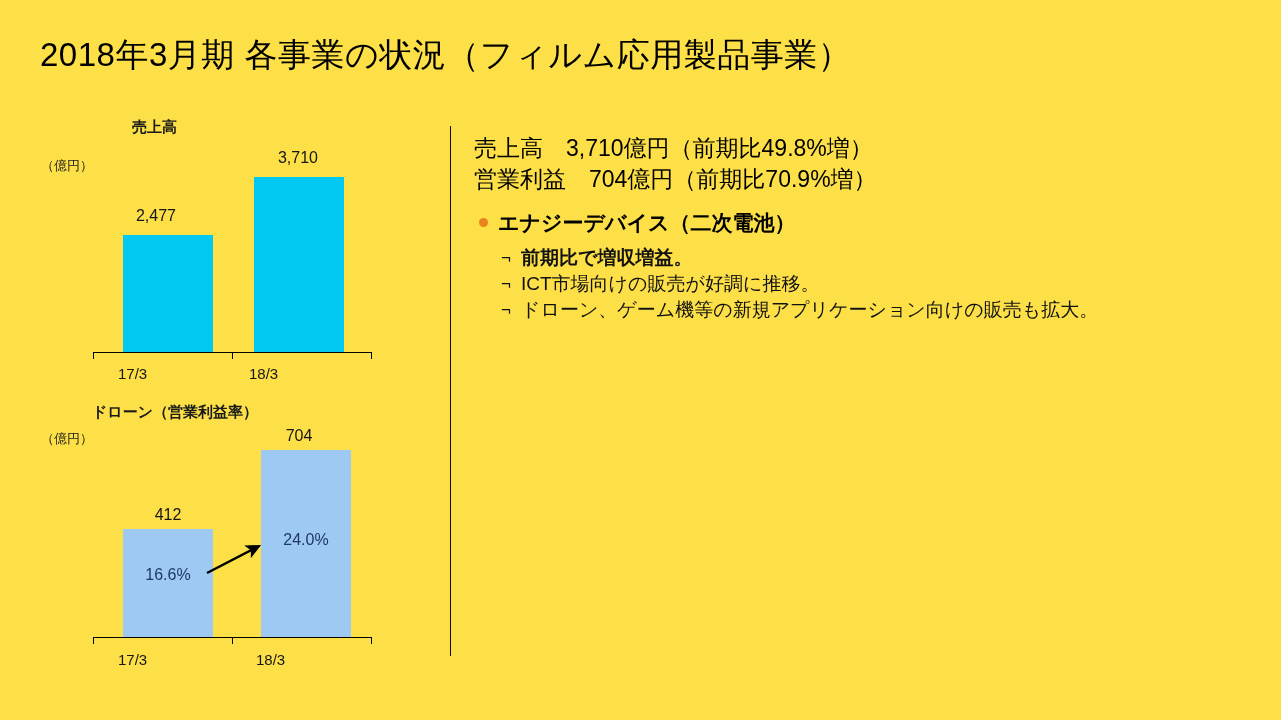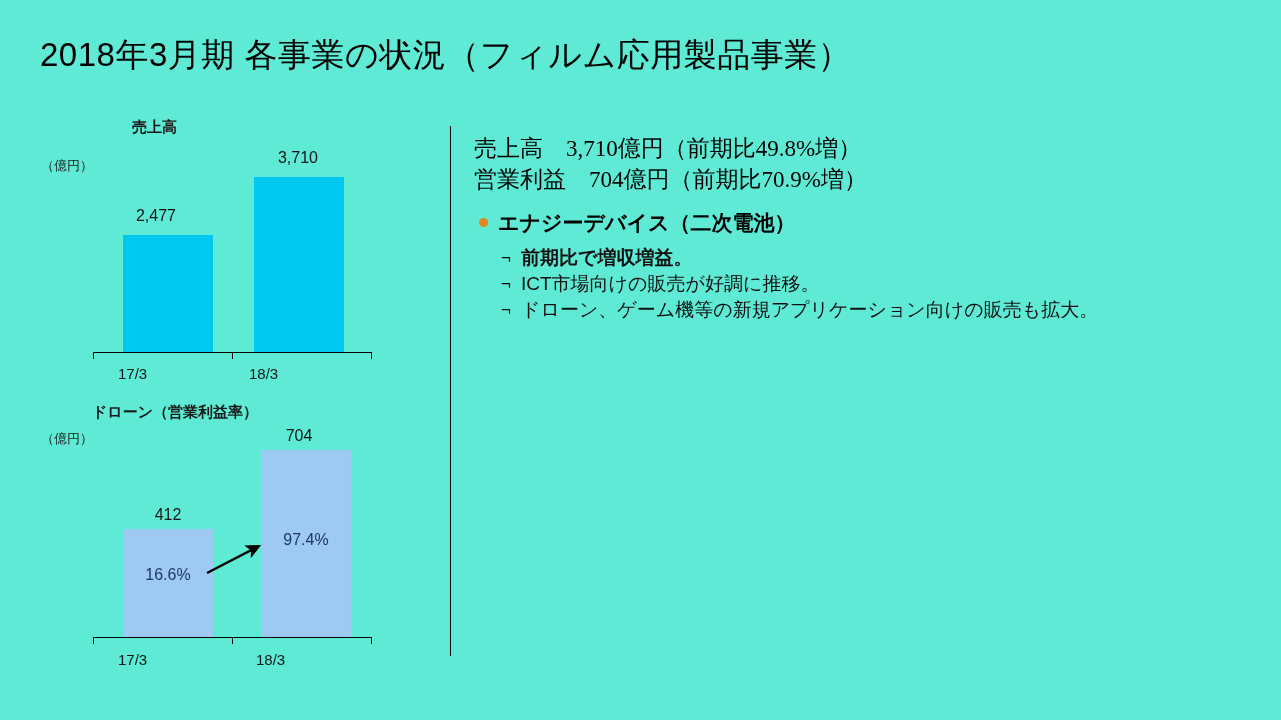--- a/index.html
+++ b/index.html
@@ -9,21 +9,21 @@
     background: #ffffff;
   }
   body {
     font-family: "Liberation Sans", "DejaVu Sans", sans-serif;
     color: #000000;
   }
   #slide {
     position: relative;
     width: 1281px;
     height: 720px;
-    background: #5eead4;
+    background: #fde047;
     overflow: hidden;
   }
 
   
   .slide-title {
     position: absolute;
     left: 40px;
     top: 33px;
     font-size: 33px;
     line-height: 44px;
@@ -106,21 +106,20 @@
     overflow: visible;
   }
 
   
   .summary-line {
     position: absolute;
     font-size: 23px;
     line-height: 31px;
     color: #000000;
     white-space: nowrap;
-    font-family: Liberation Serif, serif;
   }
   .bullet-head {
     position: absolute;
     font-size: 21px;
     line-height: 28px;
     font-weight: bold;
     color: #000000;
     white-space: nowrap;
   }
   .bullet-dot {
@@ -180,21 +179,21 @@
 
     <div class="unit-label" style="left:41px; top:430px;">（億円）</div>
 
     <div class="bar-value" style="left:120px; top:505px; width:96px;">412</div>
     <div class="bar-value" style="left:251px; top:426px; width:96px;">704</div>
 
     <div class="bar bar-profit" style="left:123px; top:529px; width:90px; height:108px;"></div>
     <div class="bar bar-profit" style="left:261px; top:450px; width:90px; height:187px;"></div>
 
     <div class="bar-inner-value" style="left:120px; top:565px; width:96px;">16.6%</div>
-    <div class="bar-inner-value" style="left:258px; top:530px; width:96px;">97.4%</div>
+    <div class="bar-inner-value" style="left:258px; top:530px; width:96px;">24.0%</div>
 
     <svg class="arrow-svg" style="left:200px; top:535px;" width="80" height="50" viewBox="0 0 80 50">
       <defs>
         <marker id="arrowhead" markerWidth="7" markerHeight="7" refX="5.4" refY="3" orient="auto" markerUnits="strokeWidth">
           <path d="M0,0 L6.4,3 L0,6 L1.6,3 Z" fill="#000000"></path>
         </marker>
       </defs>
       <line x1="7" y1="38" x2="59" y2="11" stroke="#000000" stroke-width="2.4" marker-end="url(#arrowhead)"></line>
     </svg>
 

